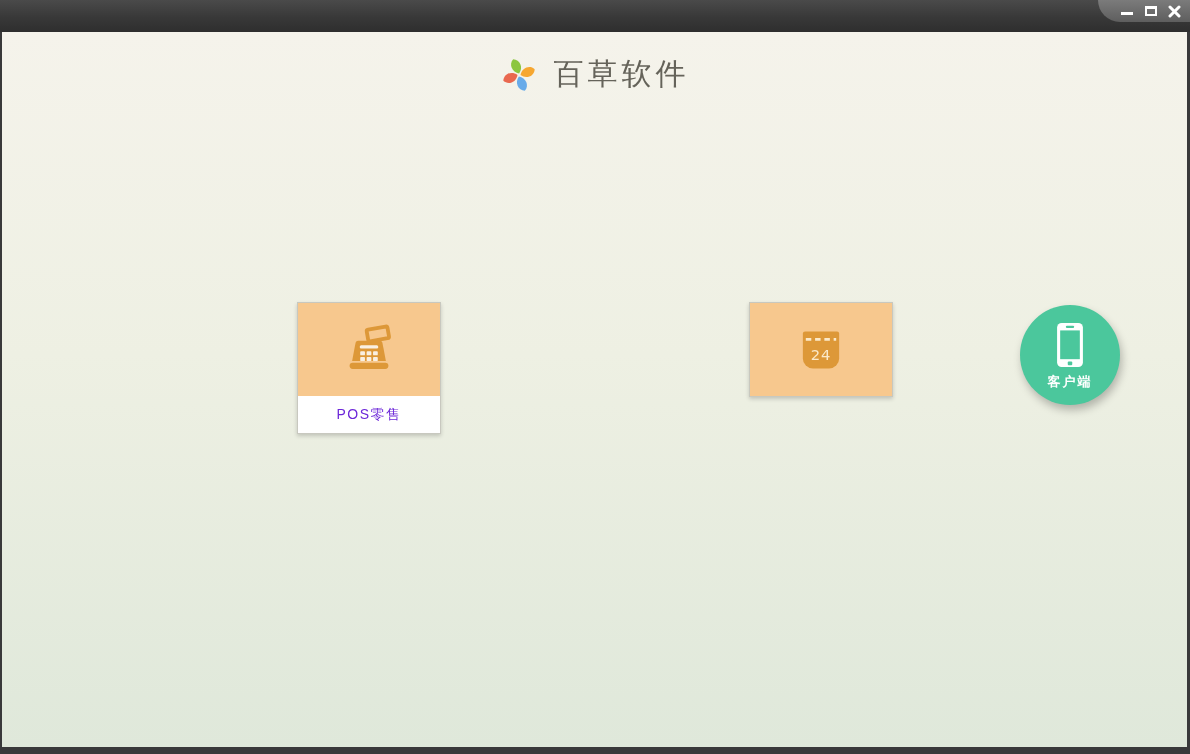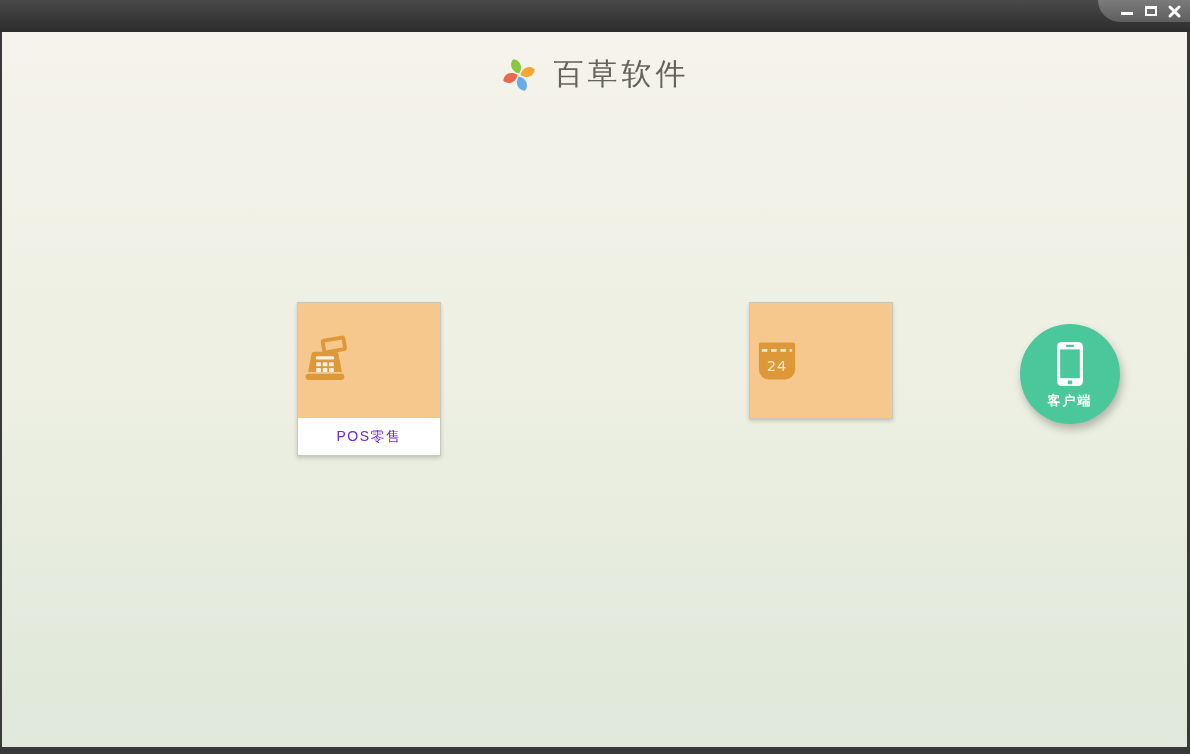--- a/index.html
+++ b/index.html
@@ -29,26 +29,26 @@
     align-items:center; justify-content:center; gap:16px; }
   .app-title { font-family:"DejaVu Serif","Liberation Serif",serif; font-size:30px;
     color:#65635a; letter-spacing:4px; }
 
   
   .card { position:absolute; top:270px; width:144px; background:#fff;
     border:1px solid #c8c8bf; box-shadow:0 2px 4px rgba(0,0,0,0.18); cursor:pointer; }
   .card-pos   { left:295px; }
   .card-trade { left:521px; }
   .card-lean  { left:747px; }
-  .tile { height:115px; display:flex; align-items:center; }
+  .tile { height:93px; display:flex; align-items:center; justify-content:center; }
   .card-label { height:37px; display:flex; align-items:center; justify-content:center;
     font-size:14px; color:#6d28d9; letter-spacing:1.5px; background:#fff; }
 
   
-  .client { position:absolute; left:1018px; top:292px; width:100px; height:100px;
+  .client { position:absolute; left:1018px; top:273px; width:100px; height:100px;
     border-radius:50%; display:flex; flex-direction:column; align-items:center;
     padding-top:15px; cursor:pointer; box-shadow:2px 5px 8px rgba(0,0,0,0.25); }
   .client-label { margin-top:3px; font-size:13px; font-weight:bold; color:#fff; letter-spacing:2px; }
 </style>
 </head>
 <body>
 
 <div class="window">
 
   <div class="titlebar">

